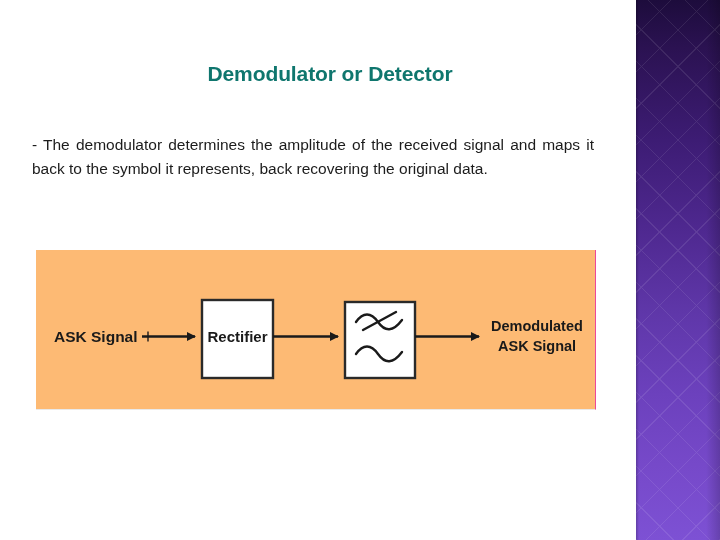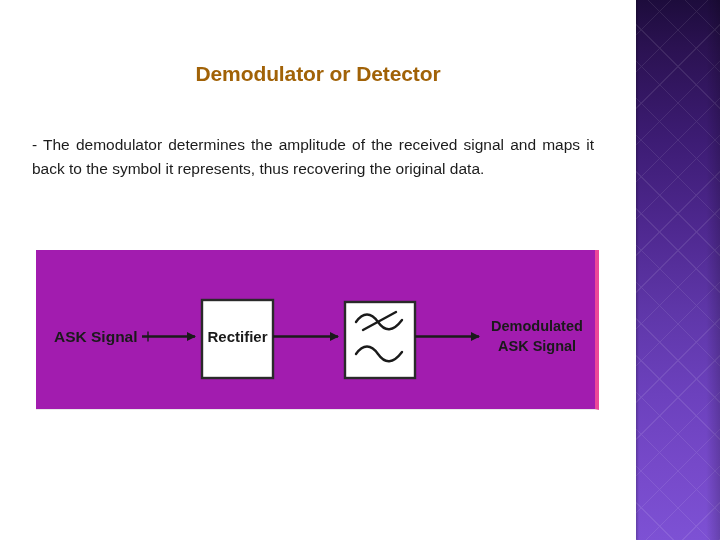--- a/index.html
+++ b/index.html
@@ -26,23 +26,24 @@
 
   
   #slide-title {
     position: absolute;
     left: 0;
     top: 62px;
     width: 636px;
     text-align: center;
     font-size: 21px;
     font-weight: bold;
-    color: #a16207;
+    color: #0f766e;
     letter-spacing: -0.1px;
     white-space: nowrap;
+    padding-left: 12px;
   }
 
   
   #body-text {
     position: absolute;
     left: 32px;
     top: 133px;
     width: 562px;
     font-size: 15.5px;
     line-height: 24px;
@@ -54,35 +55,35 @@
     text-underline-offset: 2px;
   }
 
   
   #diagram {
     position: absolute;
     left: 36px;
     top: 250px;
     width: 559px;
     height: 159px;
-    background: #a21caf;
-    border-right: 4px solid #ec4899;
+    background: #fdba74;
+    border-right: 1px solid #ec4899;
     border-bottom: 1px solid #e9e9e9;
   }
   #diagram svg { display: block; }
 </style>
 </head>
 <body>
 
 <div id="slide">
 
   <div id="slide-title">Demodulator or Detector</div>
 
   <div id="body-text">
-    <span>- The </span><span class="u">demodulator determines the amplitude of the received signal and maps it back to the symbol it represents</span><span>, thus recovering the original data.</span>
+    <span>- The </span><span class="u">demodulator determines the amplitude of the received signal and maps it back to the symbol it represents</span><span>, back recovering the original data.</span>
   </div>
 
   <div id="diagram">
     <svg width="559" height="158" viewBox="0 0 559 158">
 
       <defs>
         <marker id="arw" markerWidth="9" markerHeight="9" refX="8" refY="4.5" orient="auto" markerUnits="userSpaceOnUse">
           <path d="M0,0 L9,4.5 L0,9 Z" fill="#1a1a1a"></path>
         </marker>
       </defs>

